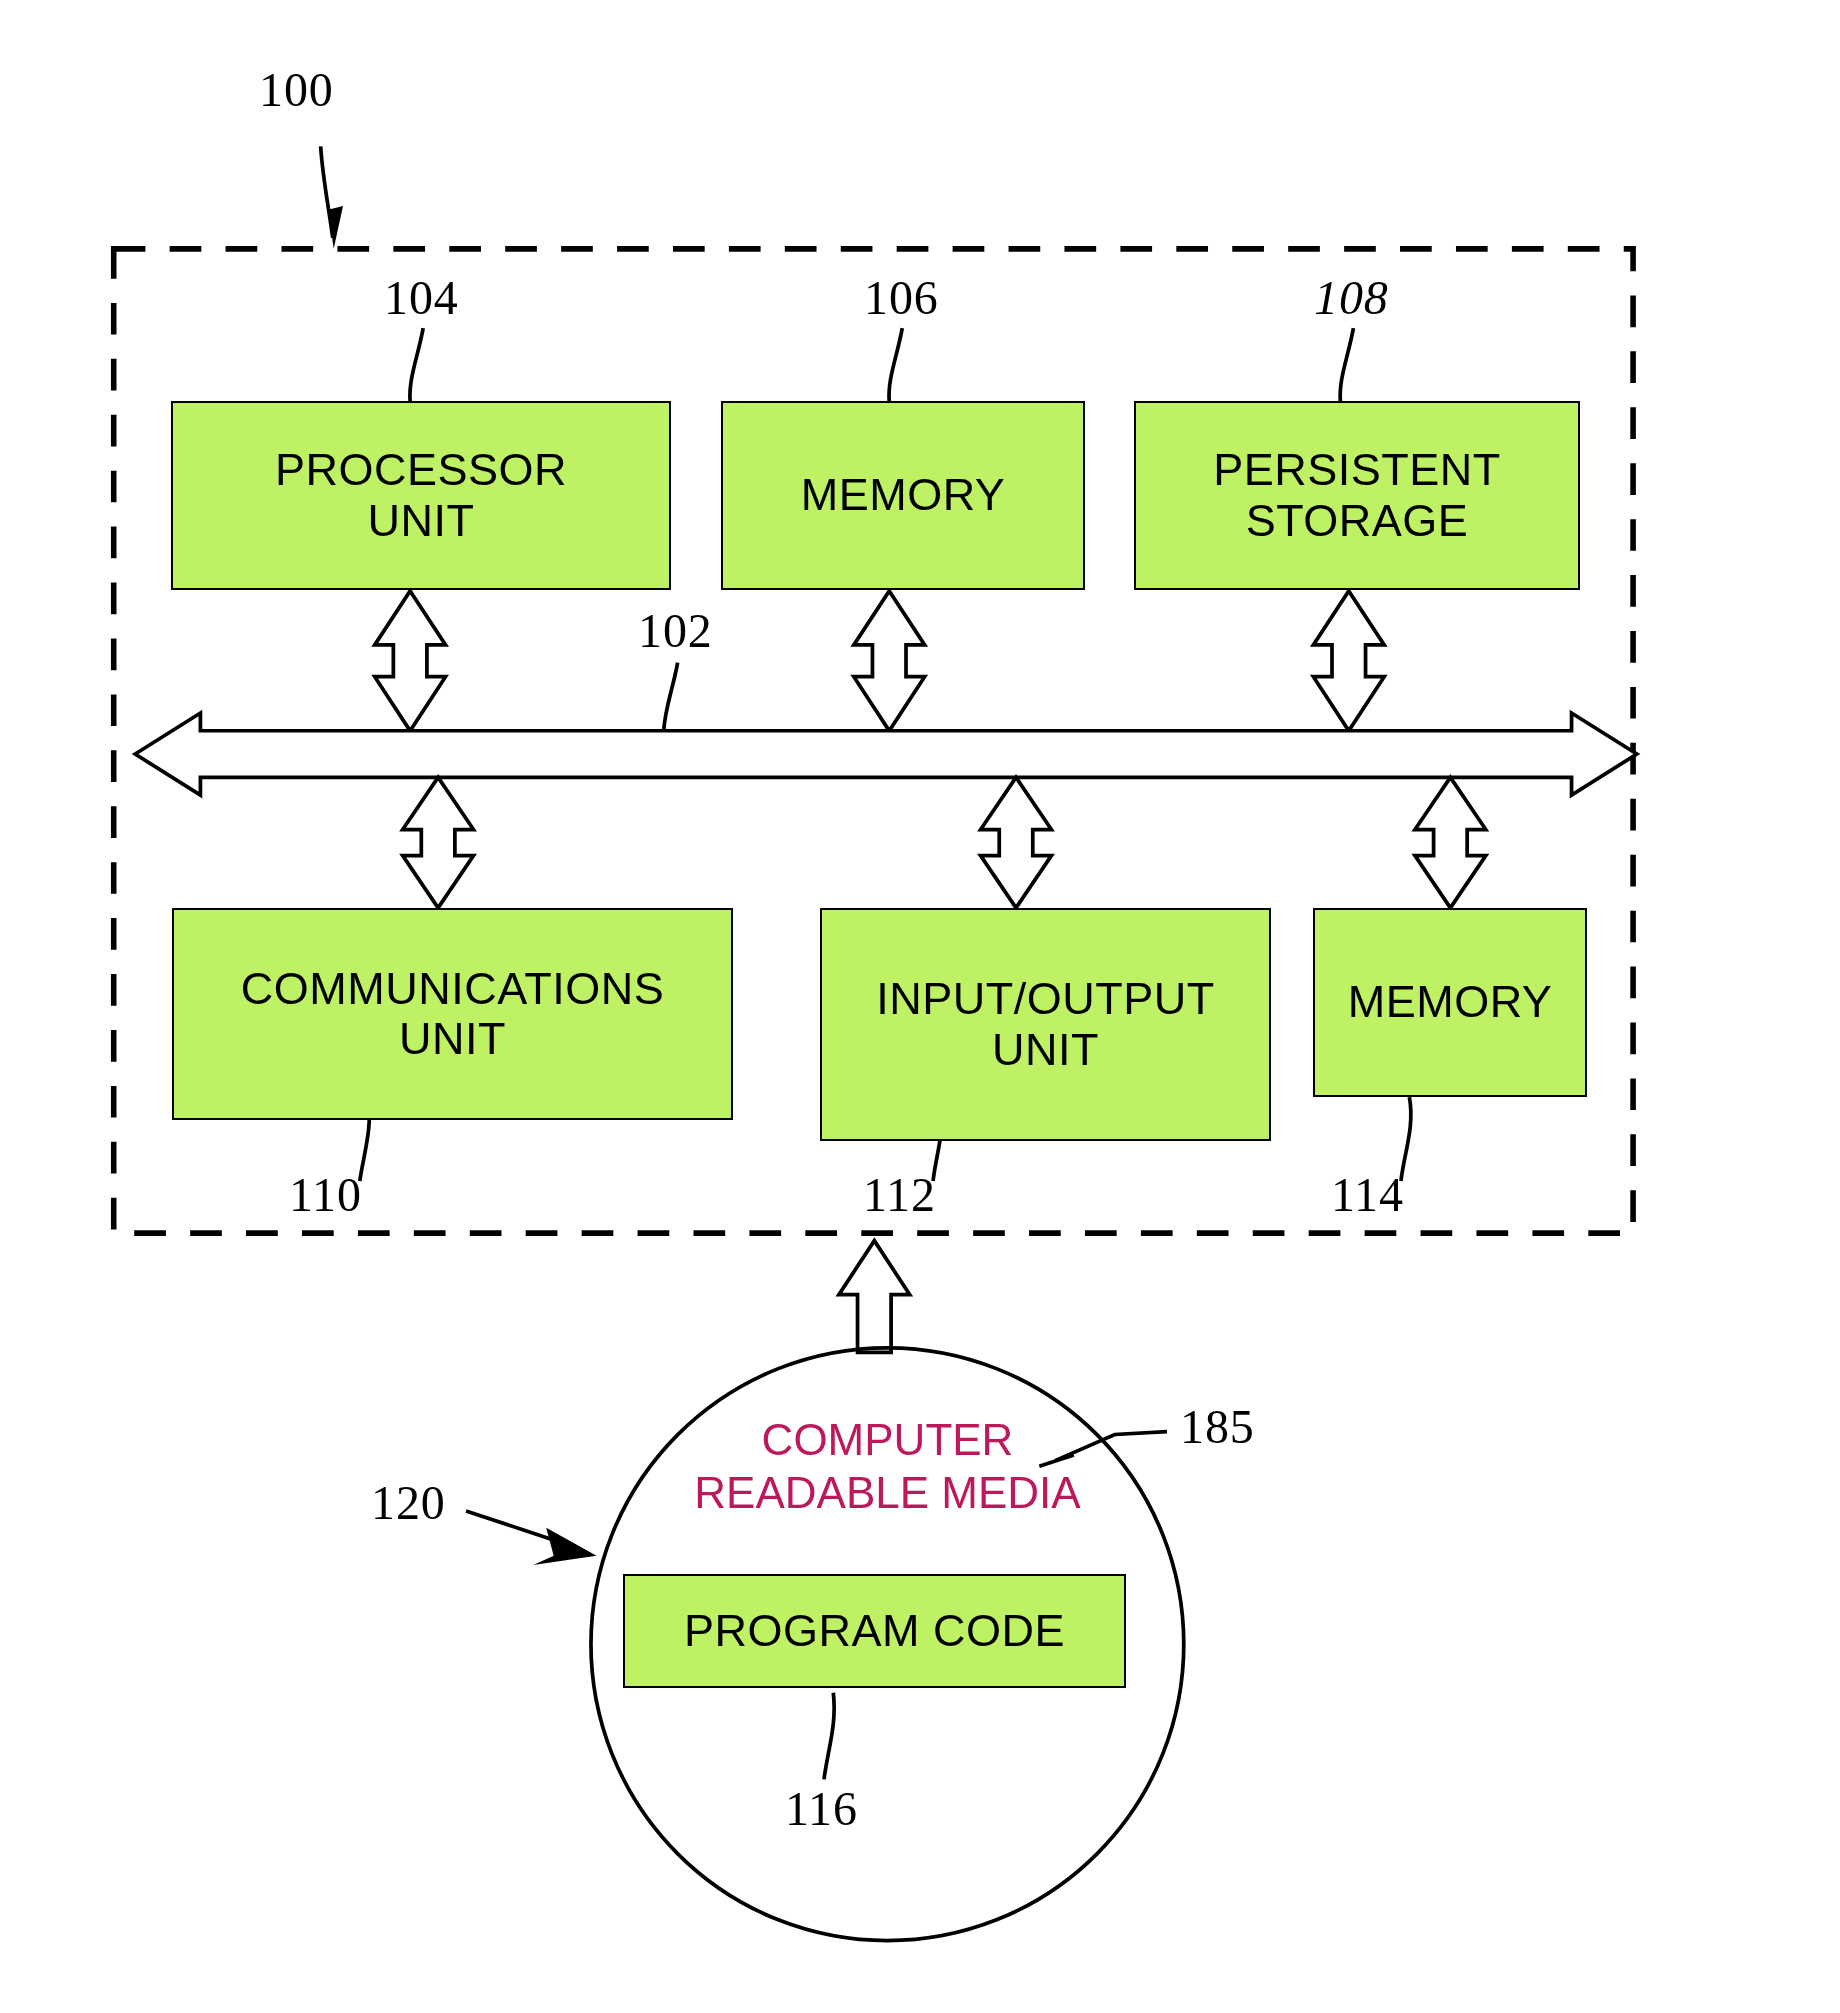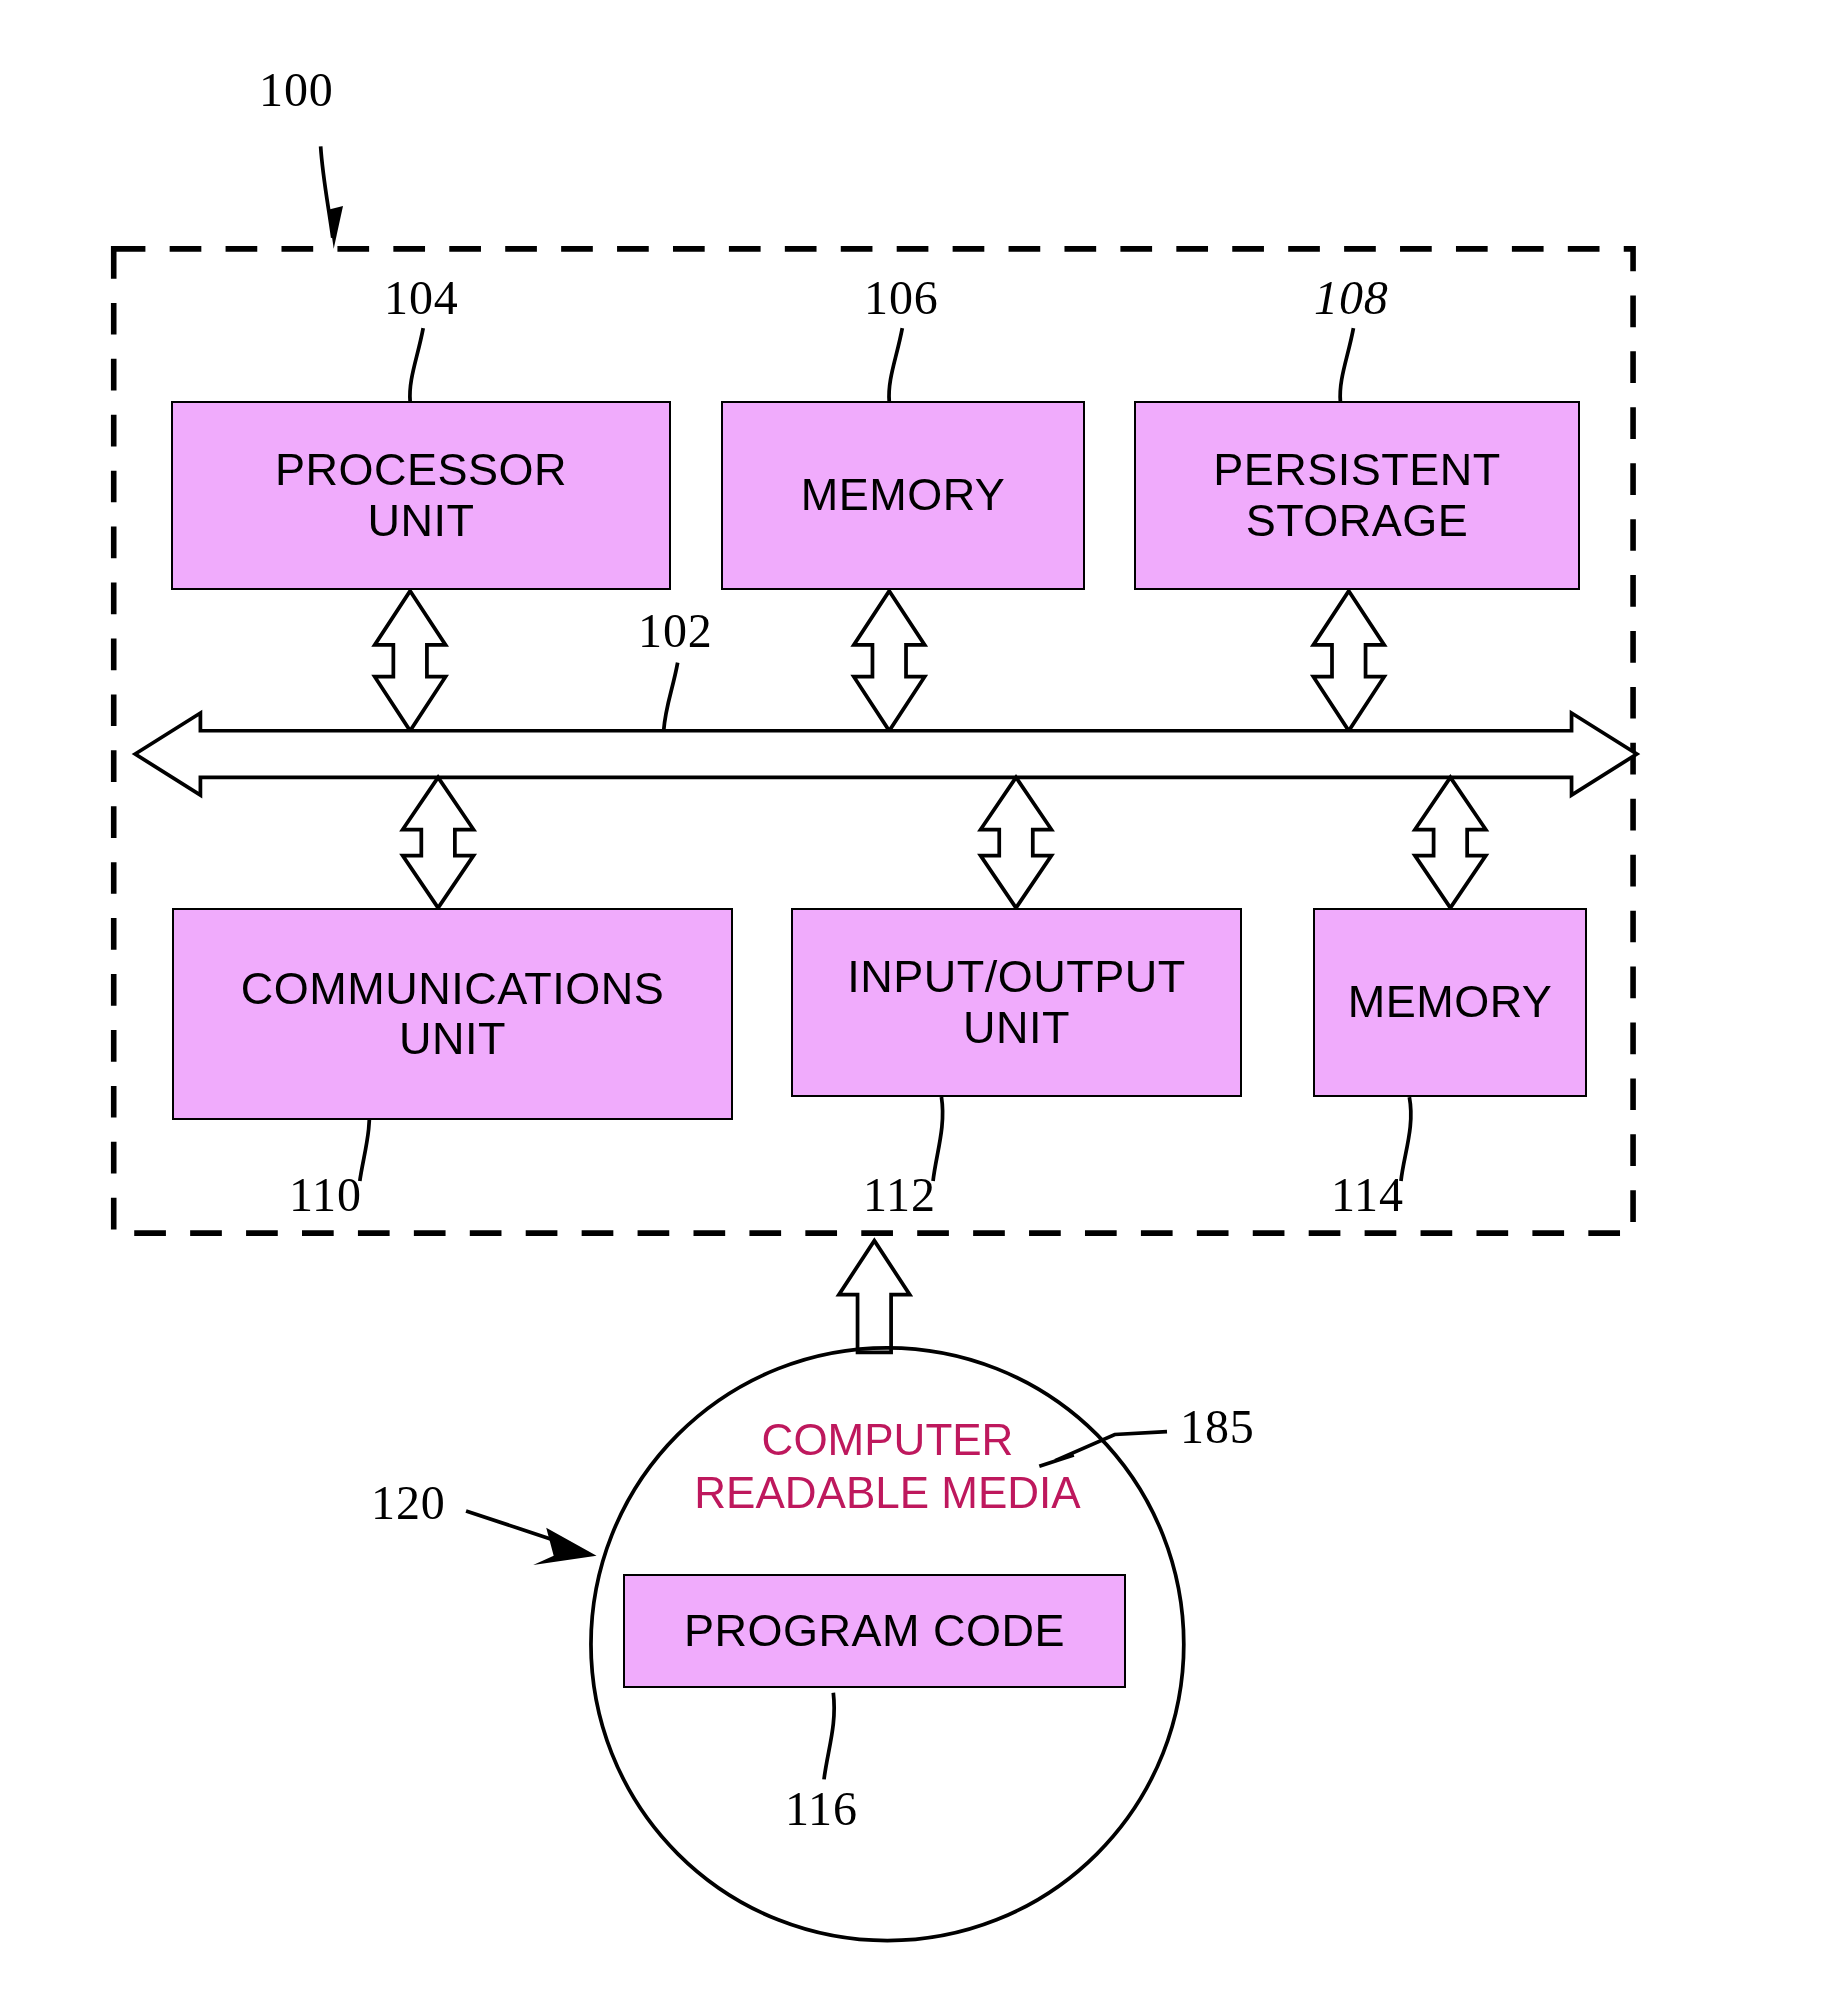--- a/index.html
+++ b/index.html
@@ -31,21 +31,21 @@
     font-family: "Liberation Serif", serif;
     font-size: 48px;
     line-height: 1;
     color: #000;
     white-space: nowrap;
     letter-spacing: 0.9px;
   }
   .box {
     position: absolute;
     border: 2.8px solid #000;
-    background: #f0abfc;
+    background: #bef264;
     box-sizing: border-box;
     display: flex;
     align-items: center;
     justify-content: center;
     text-align: center;
   }
   .box-label {
     font-family: "Liberation Sans", sans-serif;
     font-size: 45px;
     line-height: 1.12;
@@ -147,21 +147,21 @@
   <div class="box" style="left:1134px; top:365px; width:446px; height:189px;">
     <span class="box-label">PERSISTENT
 STORAGE</span>
   </div>
 
   <div class="box" style="left:172px; top:872px; width:561px; height:212px;">
     <span class="box-label">COMMUNICATIONS
 UNIT</span>
   </div>
 
-  <div class="box" style="left:791px; top:872px; width:451px; height:189px;">
+  <div class="box" style="left:820px; top:872px; width:451px; height:233px;">
     <span class="box-label">INPUT/OUTPUT
 UNIT</span>
   </div>
 
   <div class="box" style="left:1313px; top:872px; width:274px; height:189px;">
     <span class="box-label">MEMORY</span>
   </div>
 
   <div class="circle-text" style="left:608px; top:1378px; width:559px;">COMPUTER
 READABLE MEDIA</div>

